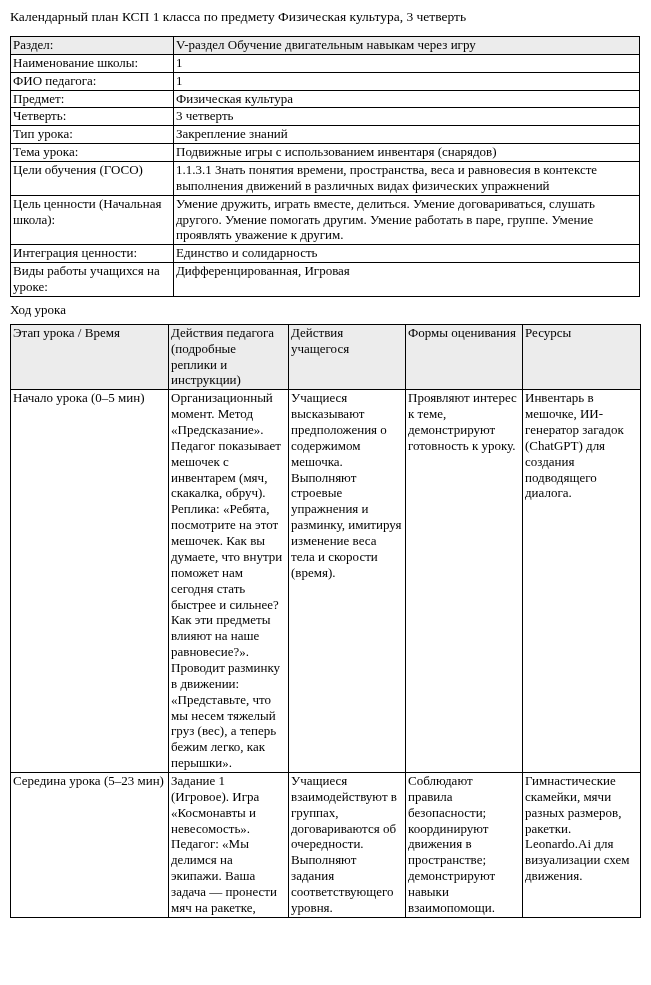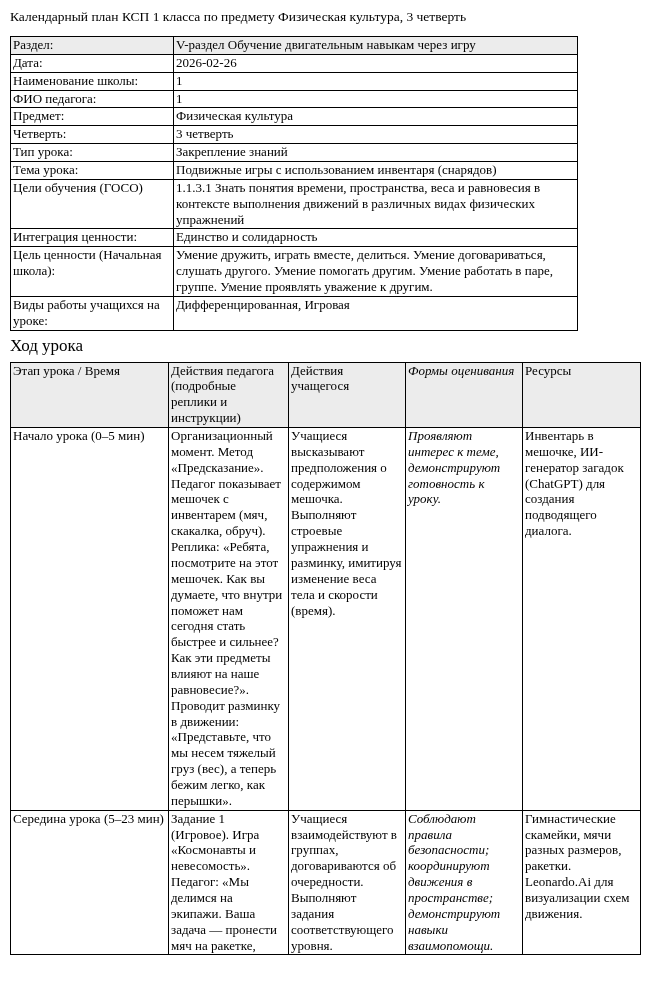--- a/index.html
+++ b/index.html
@@ -18,60 +18,56 @@
   }
   .page{padding:9px 11px 0 10px;}
   .doc-title{
     font-size:13.5px;
     margin:0 0 11px 0;
     font-weight:normal;
   }
   table{
     border-collapse:collapse;
     table-layout:fixed;
-    width:568px;
+    width:630px;
   }
   td{
     border:1px solid var(--border);
     padding:0px 3px 1px 2px;
     vertical-align:top;
     line-height:1.22;
     font-size:13px;
     overflow:hidden;
     word-wrap:break-word;
   }
   .info-table .label-cell{width:157px;}
   tr.hl td{background:var(--header-bg);}
   .section-heading{
     margin:5px 0 6px 0;
-    font-size:17px;
+    font-size:13px;
   }
   .lesson-table td.c0{width:152px;}
   .lesson-table td.c1{width:114px;}
   .lesson-table td.c2{width:111px;}
-  .lesson-table td.c3{width:111px;font-style:italic;}
+  .lesson-table td.c3{width:111px;}
   .lesson-table td.c4{width:112px;}
   .lesson-table tr.head td{background:var(--header-bg);}
 </style>
 </head>
 <body>
 
 <div class="page">
 
   <p class="doc-title">Календарный план КСП 1 класса по предмету Физическая культура, 3 четверть</p>
 
   <table class="info-table">
     <tbody>
         <tr class="hl">
           <td class="label-cell">Раздел:</td>
           <td>V-раздел Обучение двигательным навыкам через игру</td>
-        </tr>
-        <tr>
-          <td class="label-cell">Дата:</td>
-          <td>2026-02-26</td>
         </tr>
         <tr>
           <td class="label-cell">Наименование школы:</td>
           <td>1</td>
         </tr>
         <tr>
           <td class="label-cell">ФИО педагога:</td>
           <td>1</td>
         </tr>
         <tr>
@@ -88,26 +84,26 @@
         </tr>
         <tr>
           <td class="label-cell">Тема урока:</td>
           <td>Подвижные игры с использованием инвентаря (снарядов)</td>
         </tr>
         <tr>
           <td class="label-cell">Цели обучения (ГОСО)</td>
           <td>1.1.3.1 Знать понятия времени, пространства, веса и равновесия в контексте выполнения движений в различных видах физических упражнений</td>
         </tr>
         <tr>
+          <td class="label-cell">Цель ценности (Начальная школа):</td>
+          <td>Умение дружить, играть вместе, делиться. Умение договариваться, слушать другого. Умение помогать другим. Умение работать в паре, группе. Умение проявлять уважение к другим.</td>
+        </tr>
+        <tr>
           <td class="label-cell">Интеграция ценности:</td>
           <td>Единство и солидарность</td>
-        </tr>
-        <tr>
-          <td class="label-cell">Цель ценности (Начальная школа):</td>
-          <td>Умение дружить, играть вместе, делиться. Умение договариваться, слушать другого. Умение помогать другим. Умение работать в паре, группе. Умение проявлять уважение к другим.</td>
         </tr>
         <tr>
           <td class="label-cell">Виды работы учащихся на уроке:</td>
           <td>Дифференцированная, Игровая</td>
         </tr>
       </tbody>
   </table>
 
   <p class="section-heading">Ход урока</p>
 

